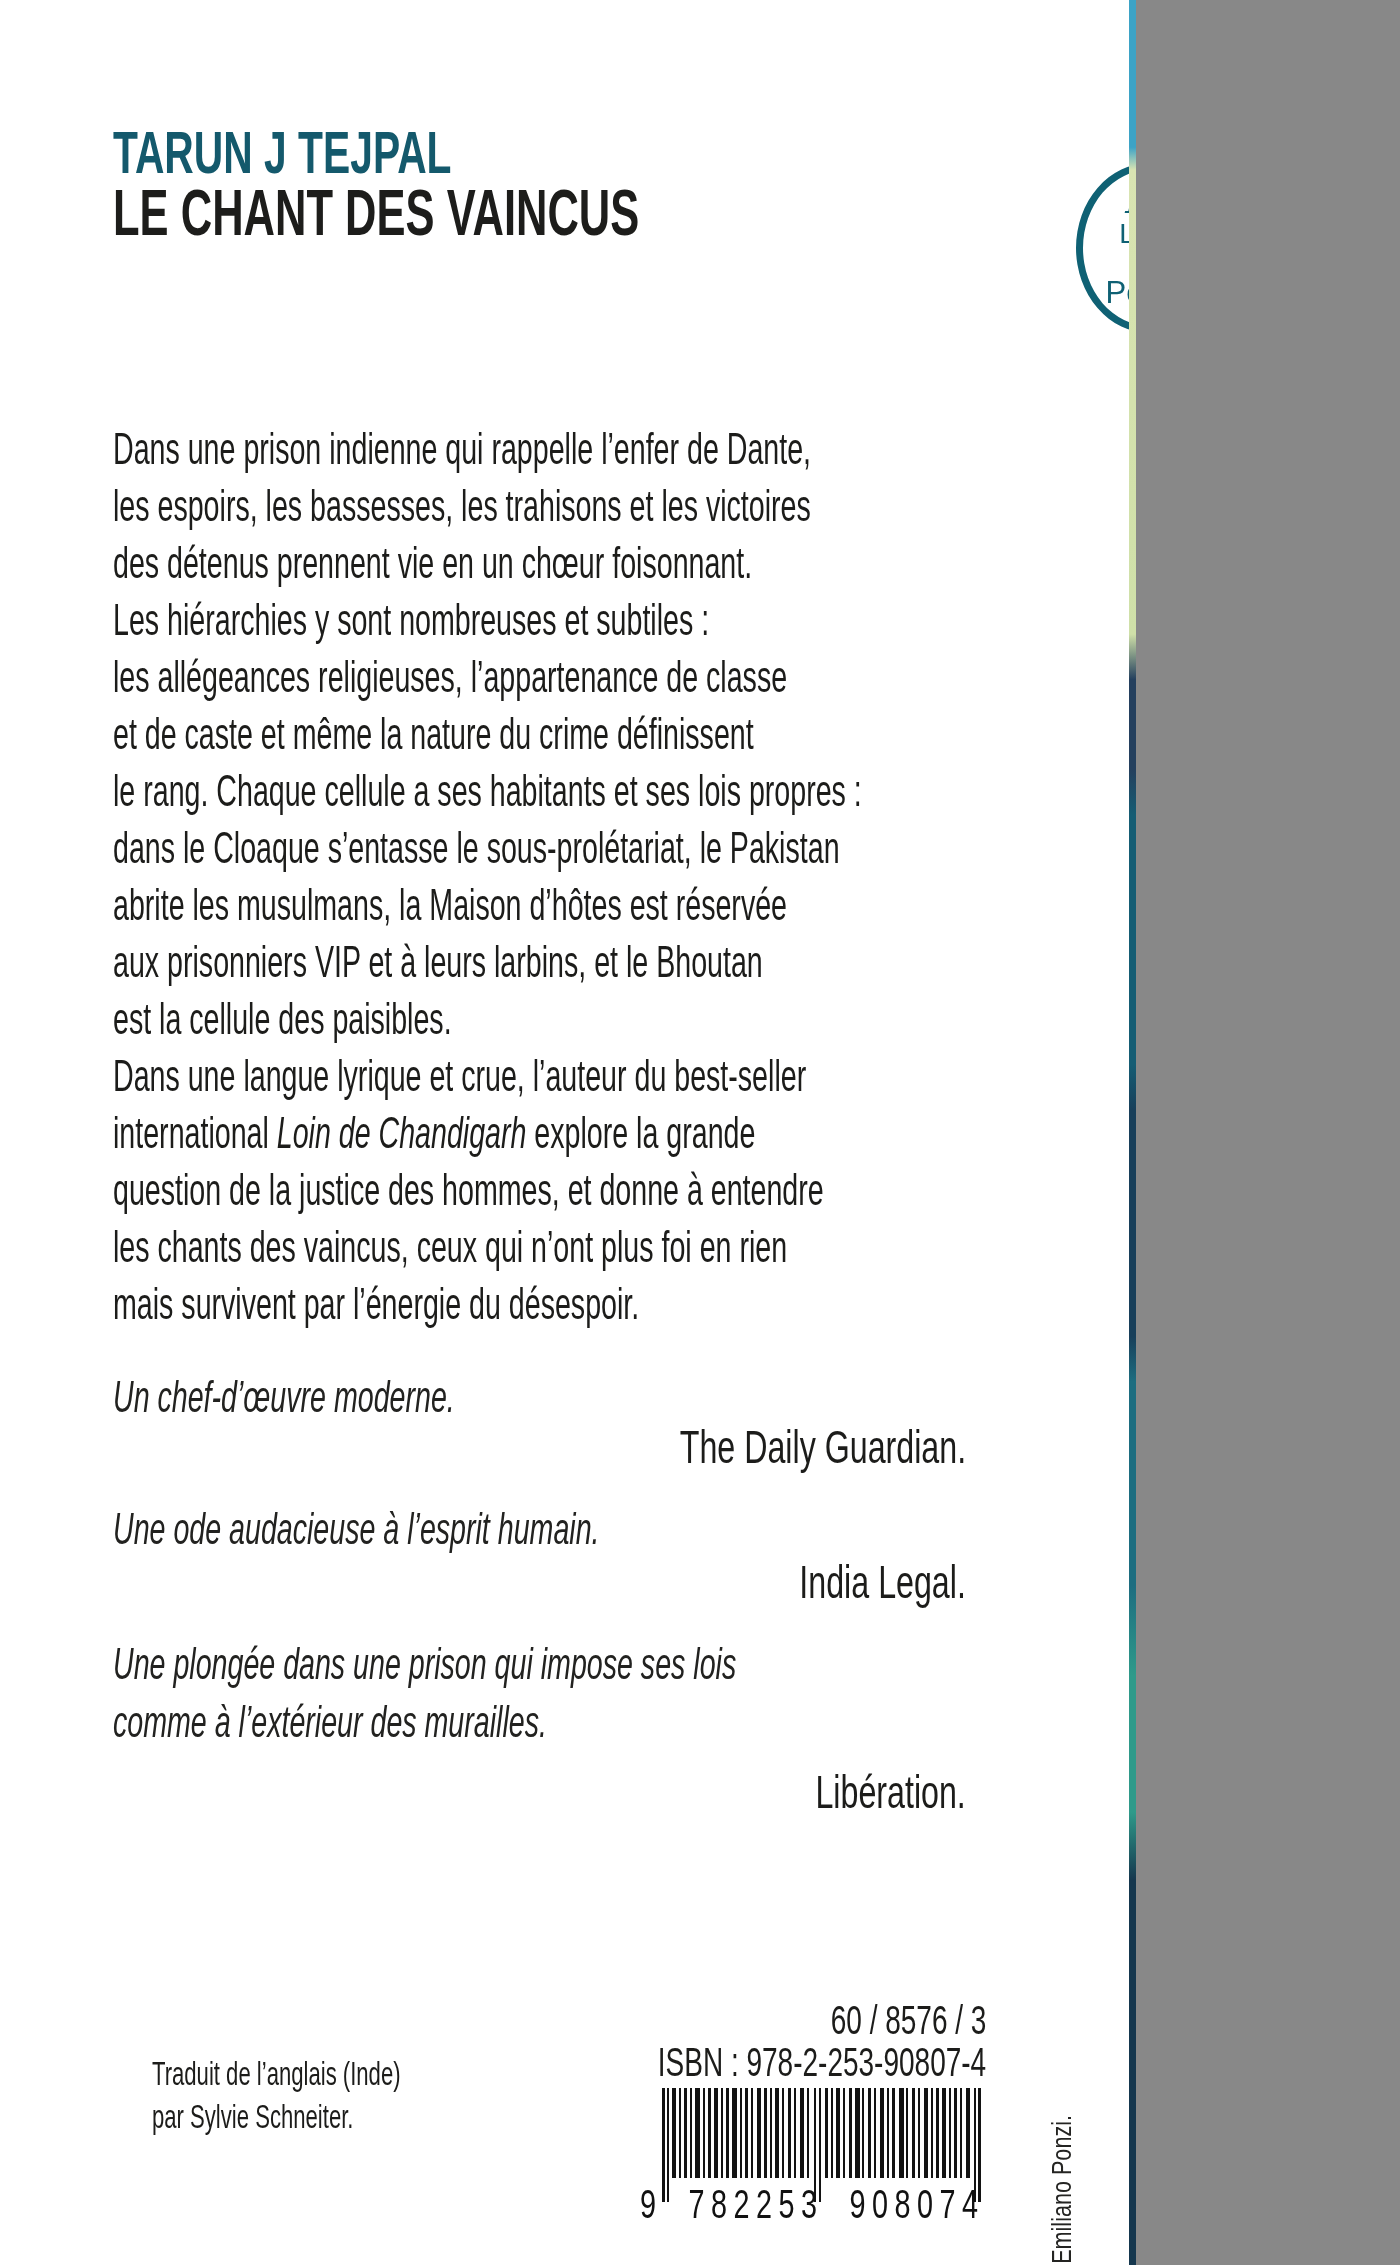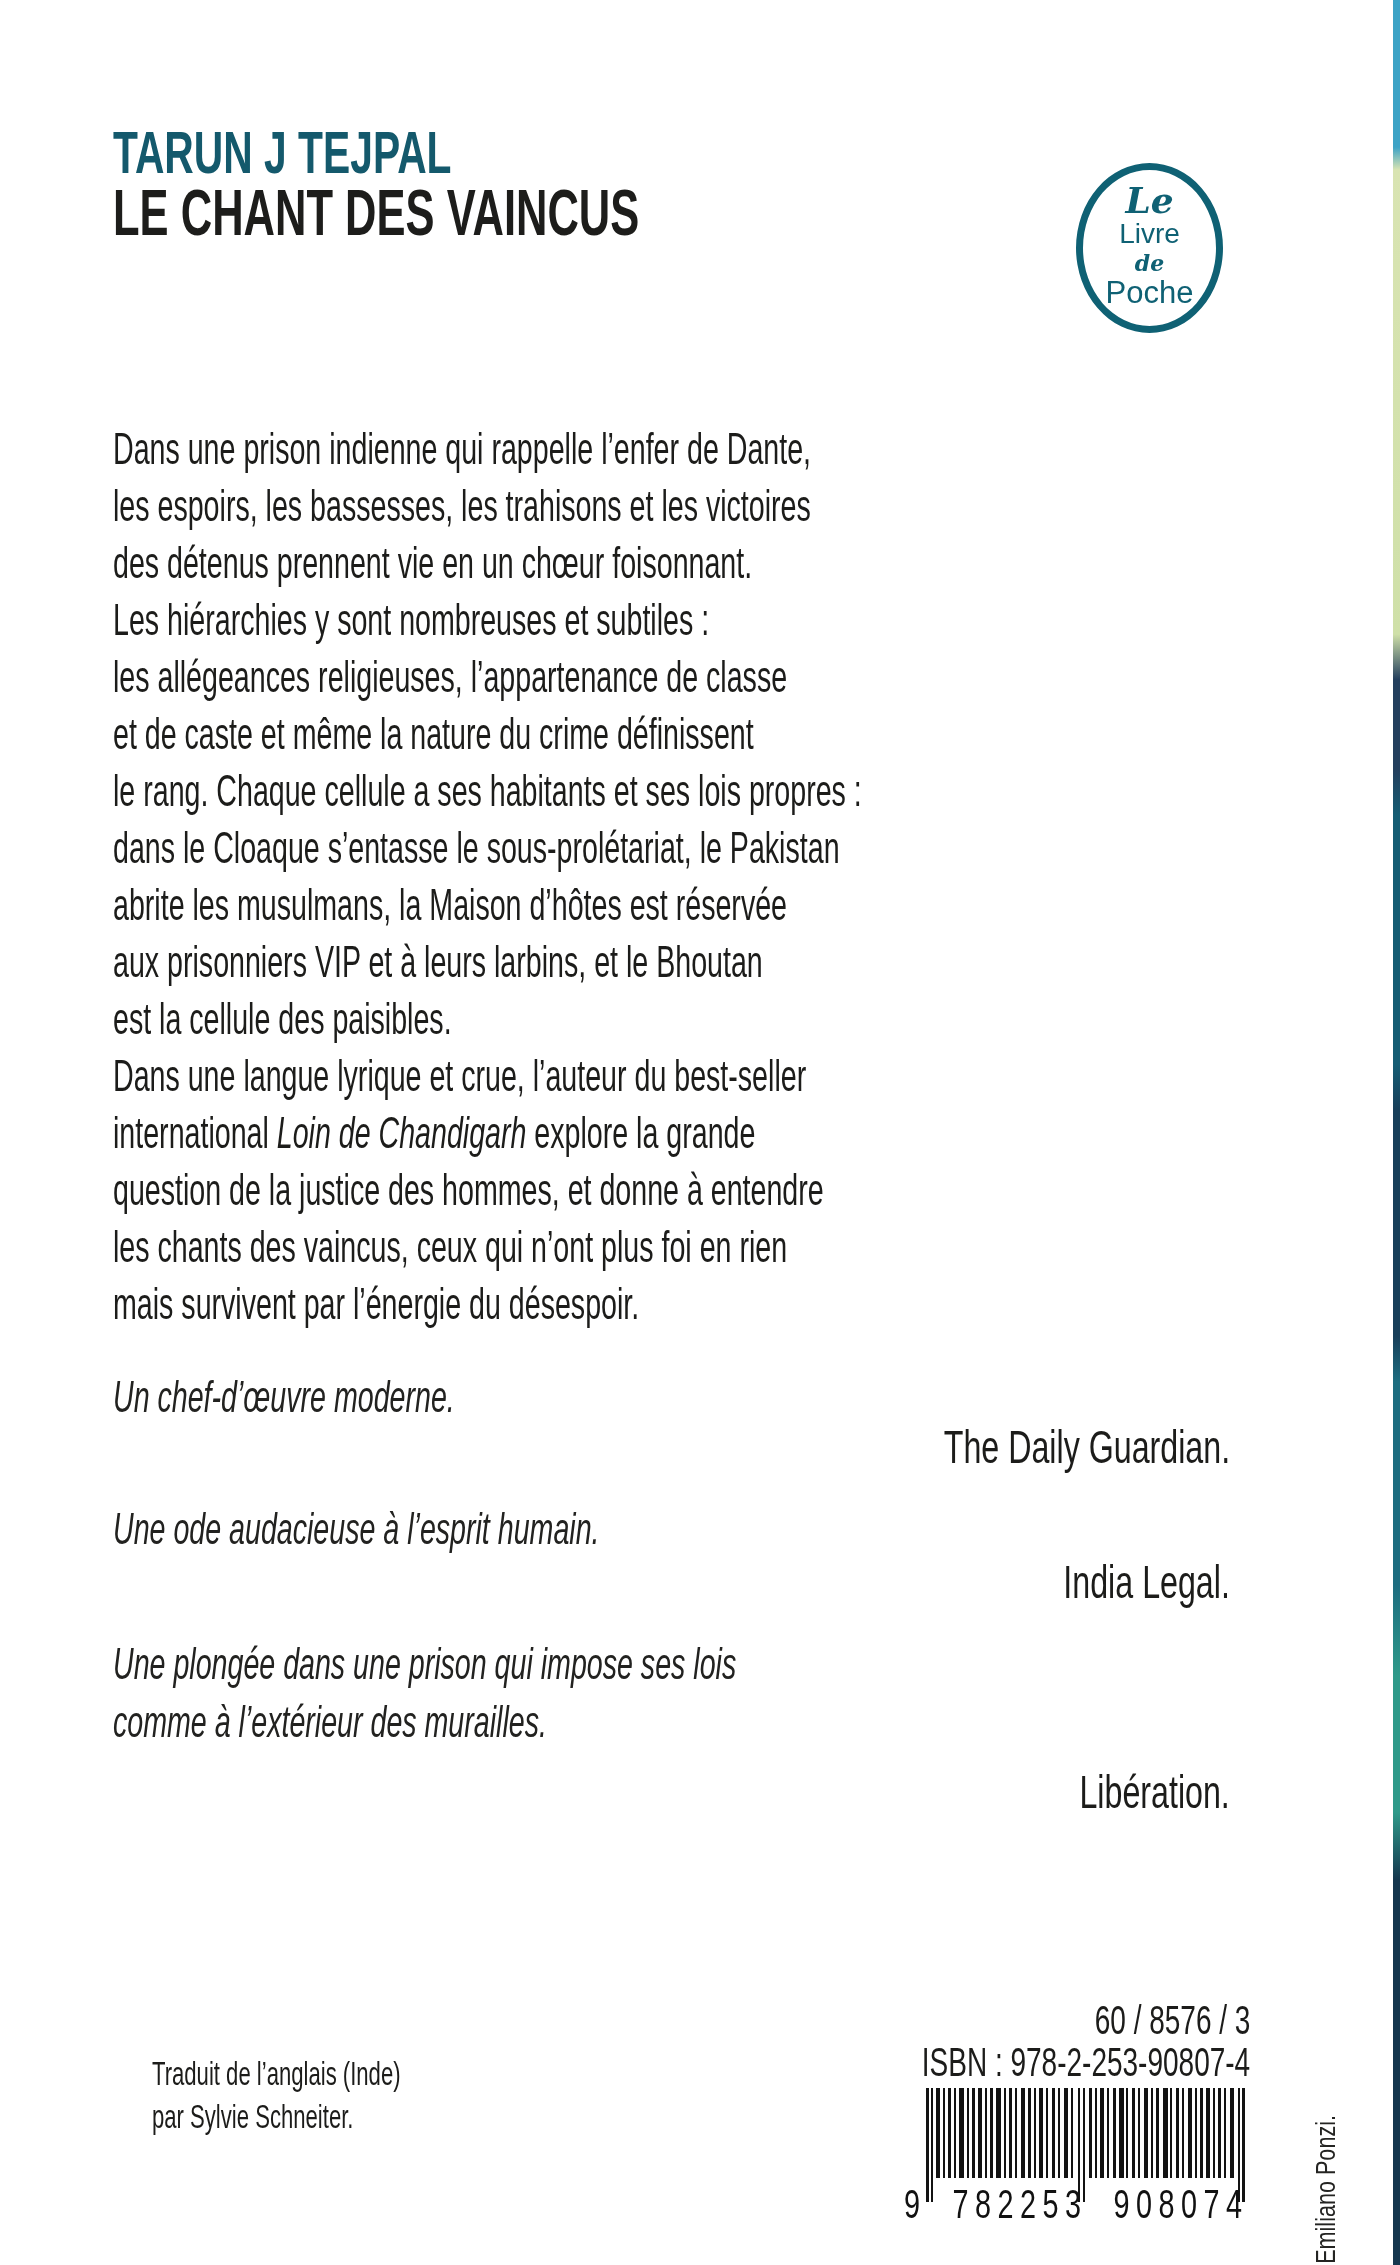--- a/index.html
+++ b/index.html
@@ -1,18 +1,18 @@
 <!DOCTYPE html>
 <html><head>
 <meta charset="utf-8">
 <style>
   html,body{margin:0;padding:0;background:#888;}
   #cover{
     position:relative;
-    width:1400px;height:2265px;
+    width:1136px;height:2265px;
     background:#ffffff;
     overflow:hidden;
     font-family:"Liberation Sans", sans-serif;
     color:#1b1b19;
   }
   
   .cond-l{transform:scaleX(0.65);transform-origin:0 0;white-space:nowrap;}
   .cond-r{transform:scaleX(0.70);transform-origin:100% 0;white-space:nowrap;}
   .abs{position:absolute;}
 

